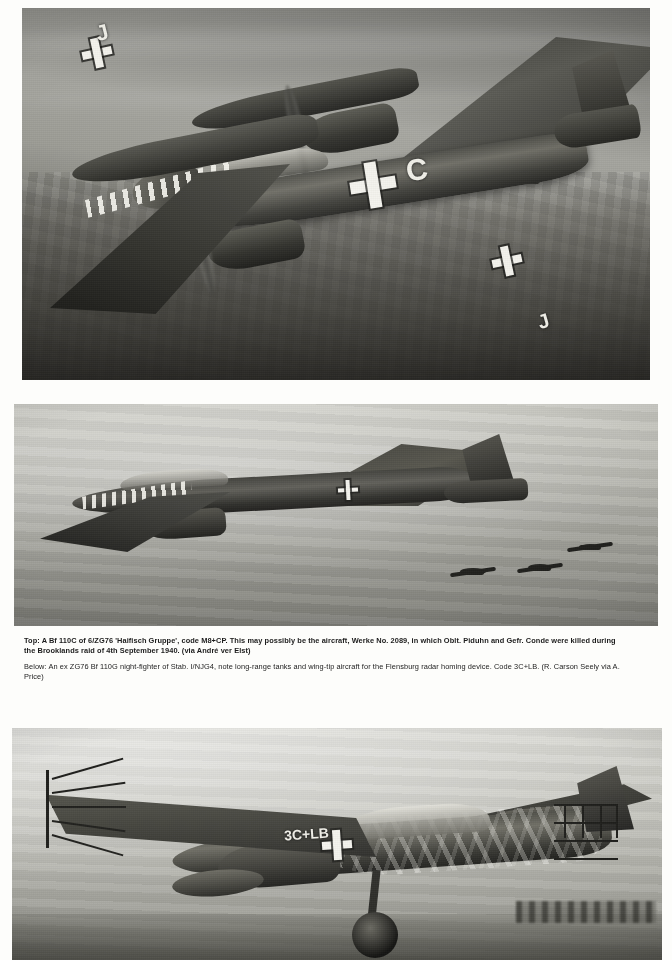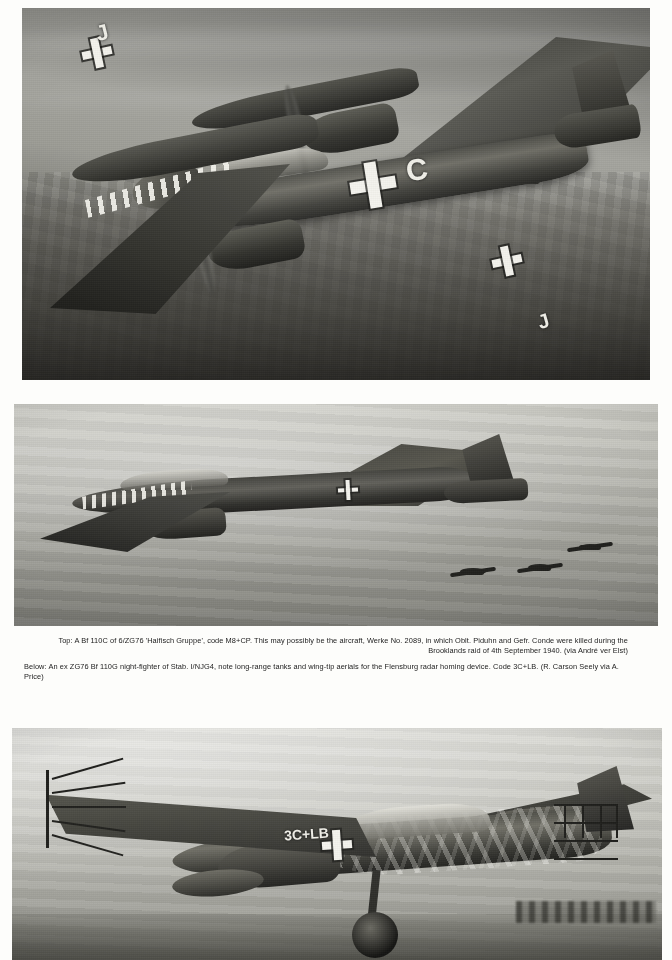--- a/index.html
+++ b/index.html
@@ -283,21 +283,21 @@
   
   #caption {
     position: absolute;
     left: 24px; top: 636px; width: 604px;
     color: #1b1b1b;
     font-size: 7.4px;
     line-height: 9.6px;
     letter-spacing: .08px;
   }
   #caption p { margin: 0 0 7px 0; }
-  #caption .lead { font-weight: 400; text-align: right; }
+  #caption .lead { font-weight: 700; }
 
   
   #plate-bottom {
     left: 12px; top: 728px; width: 650px; height: 232px;
     background: linear-gradient(180deg, #d7d7d1 0%, #c2c2bb 40%, #a7a7a0 72%, #8d8d86 100%);
   }
   #plate-bottom .sky {
     position: absolute; inset: 0;
     background:
       radial-gradient(140% 90% at 20% 10%, rgba(255,255,255,.45), rgba(255,255,255,0) 65%),
@@ -481,21 +481,21 @@
           <span class="b"></span>
       </div>
     </div>
 
     <div class="grain"></div>
     <div class="vig"></div>
   </div>
 
   <div id="caption">
     <p class="lead">Top:  A Bf 110C of 6/ZG76 'Haifisch Gruppe', code M8+CP. This may possibly be the aircraft, Werke No. 2089, in which Oblt. Piduhn and Gefr. Conde were killed during the Brooklands raid of 4th September 1940. (via André ver Elst)</p>
-    <p>Below: An ex ZG76 Bf 110G night-fighter of Stab. I/NJG4, note long-range tanks and wing-tip aerials for the Flensburg radar homing device. Code 3C+LB.  (R. Carson Seely via A. Price)</p>
+    <p>Below: An ex ZG76 Bf 110G night-fighter of Stab. I/NJG4, note long-range tanks and wing-tip aircraft for the Flensburg radar homing device. Code 3C+LB.  (R. Carson Seely via A. Price)</p>
   </div>
 
   <div class="plate" id="plate-bottom">
     <div class="sky"></div>
     <div class="field"></div>
     <div class="trees"></div>
 
     <div class="ac3">
       <div class="wing-far"></div>
       <div class="nacelle b"></div>

